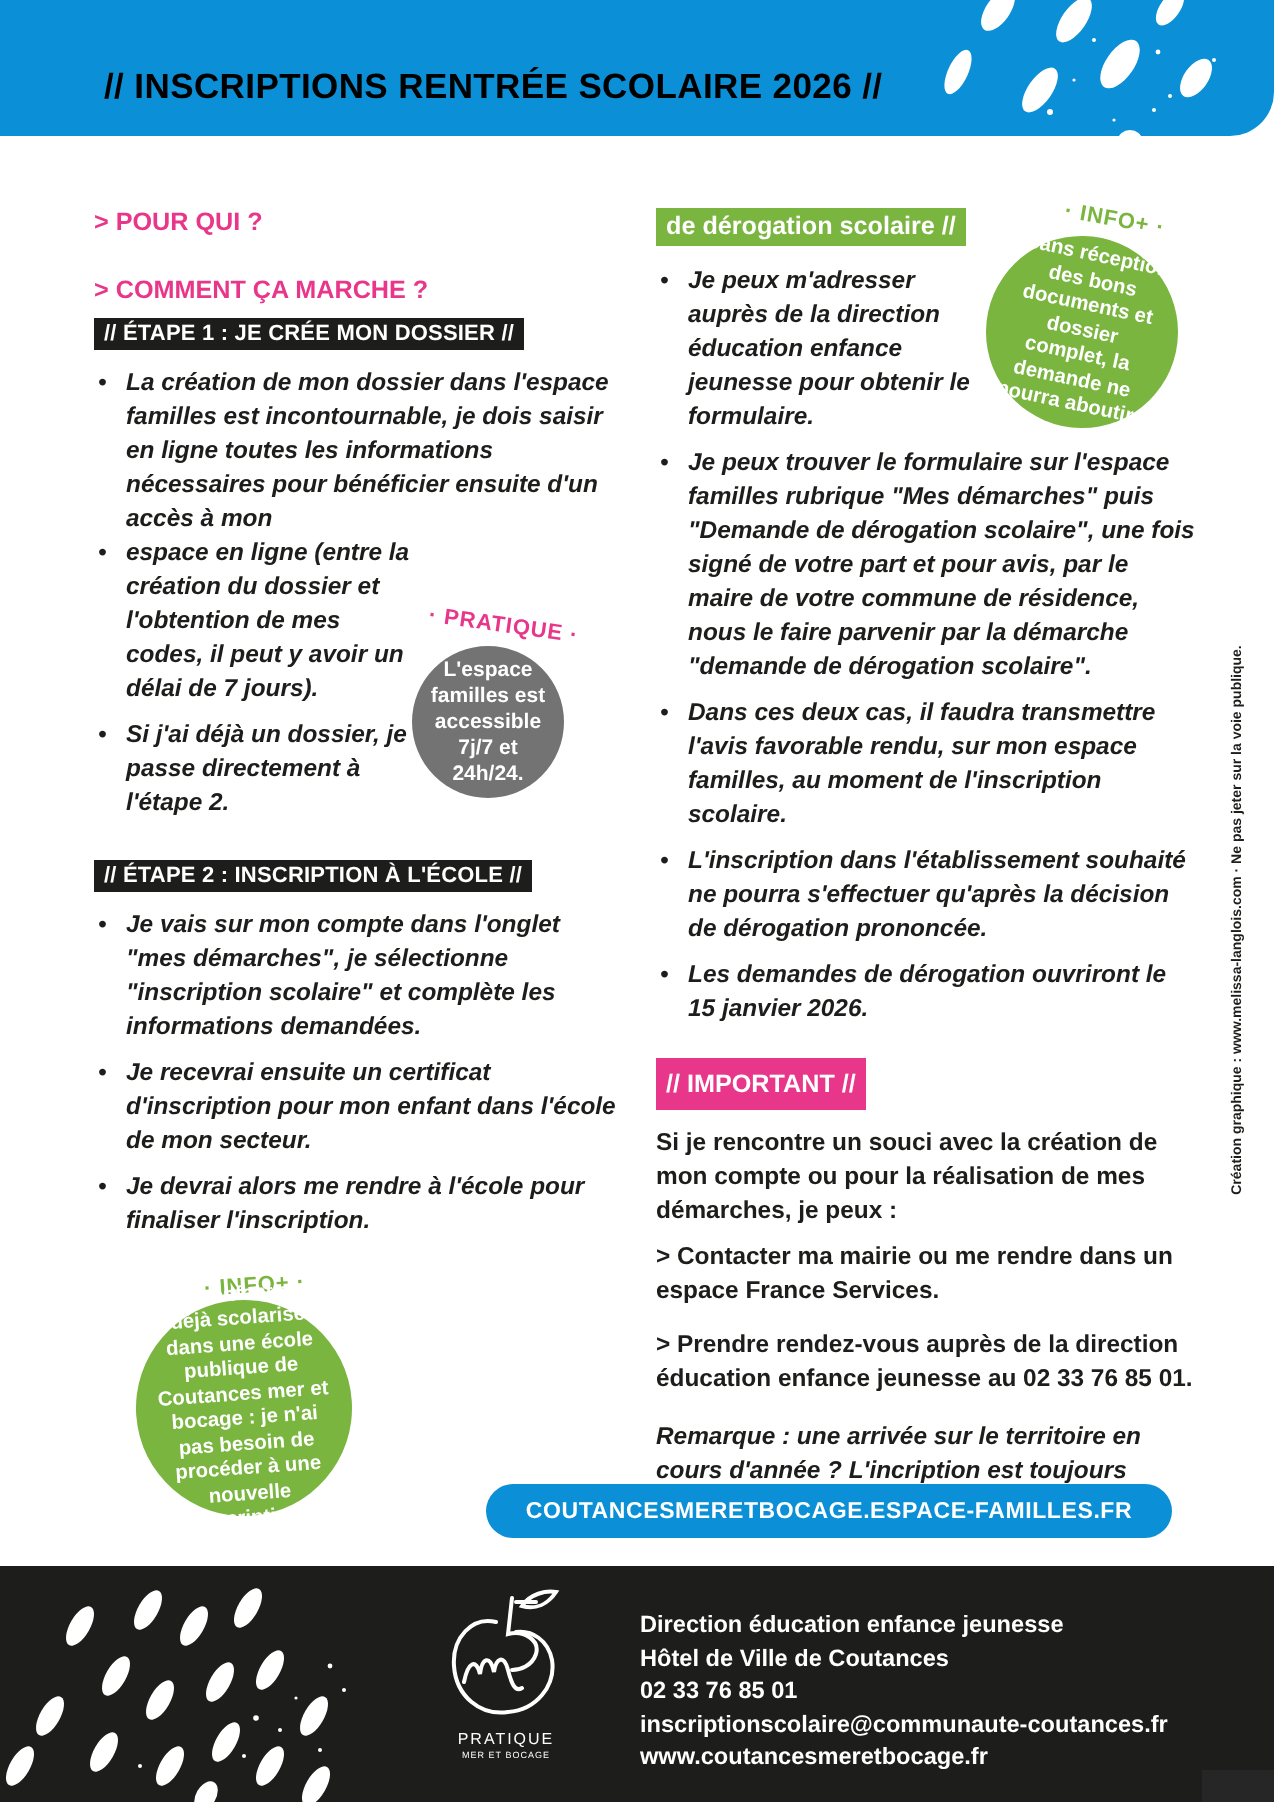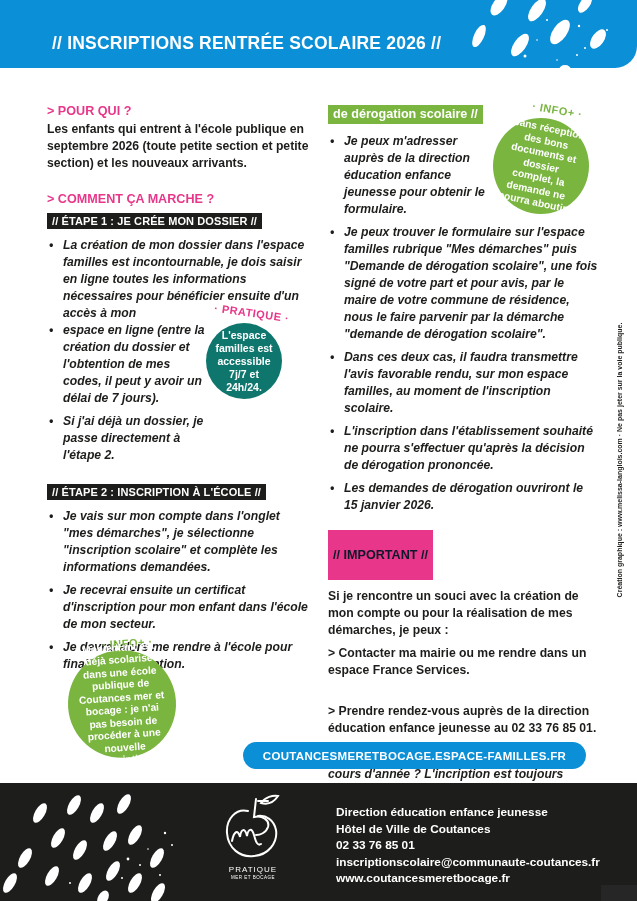--- a/index.html
+++ b/index.html
@@ -6,62 +6,62 @@
   html, body { width: 637px; height: 901px; background: #ffffff; overflow: hidden; }
   body { font-family: "Liberation Sans", sans-serif; color: #1d1d1b; position: relative; }
 
   
   .header {
     position: absolute; left: 0; top: 0; width: 637px; height: 68px;
     background: #0b8fd6; border-bottom-right-radius: 22px; overflow: hidden;
   }
   .header-title {
     position: absolute; left: 52px; top: 33px;
-    color: #ffffff; font-weight: bold; font-size: 17.5px; letter-spacing: 0.2px;
+    color: #000000; font-weight: bold; font-size: 17.5px; letter-spacing: 0.2px;
   }
   .header-dots { position: absolute; right: 0; top: 0; width: 180px; height: 75px; }
 
   
   .col-left { position: absolute; left: 47px; top: 86px; width: 265px; margin-top: 18px; }
   .col-right { position: absolute; left: 328px; top: 86px; width: 270px; }
 
   .pink-heading { color: #e8378a; font-weight: bold; font-size: 12.6px; margin-bottom: 3px; }
   .body-text { font-size: 12.2px; line-height: 17px; font-weight: bold; color: #1d1d1b; }
 
   .dark-label {
     display: inline-block; background: #1d1d1b; color: #fff; font-weight: bold;
     font-size: 11px; padding: 2px 5px 2px 5px; letter-spacing: 0.1px;
   }
   .green-label {
     display: inline-block; background: #7ab540; color: #fff; font-weight: bold;
     font-size: 12.6px; padding: 1px 5px; line-height: 17px;
   }
   .pink-label {
-    display: inline-block; background: #e8378a; color: #0f172a; font-weight: bold;
-    font-size: 12.6px; padding: 18px 5px;
+    display: inline-block; background: #e8378a; color: #ffffff; font-weight: bold;
+    font-size: 12.6px; padding: 6px 5px;
   }
 
   ul.bullets { list-style: none; }
   ul.bullets li {
     position: relative; padding-left: 16px; font-size: 12.2px; line-height: 17px;
     font-weight: bold; margin-bottom: 6px; font-style: italic;
   }
   ul.bullets li::before {
     content: "•"; position: absolute; left: 2px; top: 0; font-size: 12px;
   }
 
   
   .badge {
     position: absolute; border-radius: 50%; color: #fff; font-weight: bold;
     text-align: center; display: flex; align-items: center; justify-content: center;
   }
   .badge-tag {
     position: absolute; font-weight: bold; font-size: 11px; letter-spacing: 0.5px;
   }
-  .badge-pink { background: #0f766e; width: 76px; height: 76px; left: 206px; top: 323px; font-size: 10.5px; line-height: 13px; }
+  .badge-pink { background: #737373; width: 76px; height: 76px; left: 206px; top: 323px; font-size: 10.5px; line-height: 13px; }
   .badge-green-right { background: #7ab540; width: 96px; height: 96px; left: 493px; top: 118px; font-size: 10.2px; line-height: 12.5px; transform: rotate(12deg); }
   .badge-green-left { background: #7ab540; width: 108px; height: 108px; left: 68px; top: 650px; font-size: 10.2px; line-height: 12.5px; transform: rotate(-4deg); }
 
   
   .url-bar {
     position: absolute; left: 243px; top: 742px; width: 343px; height: 27px;
     background: #0b8fd6; border-radius: 14px; color: #fff; font-weight: bold;
     font-size: 11.5px; display: flex; align-items: center; justify-content: center;
     letter-spacing: 0.3px;
   }
@@ -75,21 +75,21 @@
 
   
   .footer {
     position: absolute; left: 0; top: 783px; width: 637px; height: 118px; background: #1d1d1b;
   }
   .footer-dots { position: absolute; left: 0; top: 0; width: 180px; height: 118px; }
   .footer-logo { position: absolute; left: 218px; top: 10px; width: 70px; height: 95px; }
   .logo-text { position: absolute; left: 0; top: 72px; width: 70px; text-align: center; color: #fff; font-size: 8px; letter-spacing: 1px; }
   .logo-sub { position: absolute; left: 0; top: 82px; width: 70px; text-align: center; color: #fff; font-size: 4.5px; letter-spacing: 0.5px; }
   .footer-contact {
-    position: absolute; left: 336px; top: 21px; color: #fff; font-weight: bold;
+    position: absolute; left: 320px; top: 21px; color: #fff; font-weight: bold;
     font-size: 11.8px; line-height: 16.5px;
   }
   .footer-corner { position: absolute; right: 0; bottom: 0; width: 36px; height: 16px; background: #262626; }
 </style>
 </head>
 <body>
 
 <div class="header">
   <div class="header-title">// INSCRIPTIONS RENTRÉE SCOLAIRE 2026 //</div>
   <svg class="header-dots" viewBox="0 0 180 75">
@@ -109,21 +109,20 @@
         <circle cx="150" cy="30" r="1"></circle>
         <circle cx="80" cy="40" r="0.8"></circle>
       <circle cx="120" cy="55" r="1"></circle>
         <circle cx="100" cy="60" r="0.8"></circle>
     </g>
   </svg>
 </div>
 
 <div class="col-left">
   <div class="pink-heading">&gt; POUR QUI ?</div>
-  <div class="body-text">Les enfants qui entrent à l'école publique en septembre 2026 (toute petite section et petite section) et les nouveaux arrivants.</div>
 
   <div class="pink-heading" style="margin-top:20px;">&gt; COMMENT ÇA MARCHE ?</div>
 
   <div class="dark-label" style="margin-top:4px;">// ÉTAPE 1 : JE CRÉE MON DOSSIER //</div>
   <ul class="bullets" style="margin-top:8px;">
     <li style="margin-bottom:0;"><span>La création de mon dossier dans l'espace familles est incontournable, je dois saisir en ligne toutes les informations nécessaires pour bénéficier ensuite d'un accès à mon</span></li>
     <li style="width:160px;"><span style="position:absolute;left:0;top:0;"></span><span>espace en ligne (entre la création du dossier et l'obtention de mes codes, il peut y avoir un délai de 7 jours).</span></li>
     <li style="width:160px;"><span>Si j'ai déjà un dossier, je passe directement à l'étape 2.</span></li>
   </ul>
 
@@ -147,21 +146,21 @@
     <li style="width:160px;"><span>Je peux m'adresser auprès de la direction éducation enfance jeunesse pour obtenir le formulaire.</span></li>
     <li><span>Je peux trouver le formulaire sur l'espace familles rubrique "Mes démarches" puis "Demande de dérogation scolaire", une fois signé de votre part et pour avis, par le maire de votre commune de résidence, nous le faire parvenir par la démarche "demande de dérogation scolaire".</span></li>
     <li><span>Dans ces deux cas, il faudra transmettre l'avis favorable rendu, sur mon espace familles, au moment de l'inscription scolaire.</span></li>
     <li><span>L'inscription dans l'établissement souhaité ne pourra s'effectuer qu'après la décision de dérogation prononcée.</span></li>
     <li><span>Les demandes de dérogation ouvriront le 15 janvier 2026.</span></li>
   </ul>
 
   <div class="pink-label" style="margin-top:10px;">// IMPORTANT //</div>
   <div class="body-text" style="margin-top:8px;">Si je rencontre un souci avec la création de mon compte ou pour la réalisation de mes démarches, je peux :</div>
   <div class="body-text" style="margin-top:6px;">&gt; Contacter ma mairie ou me rendre dans un espace France Services.</div>
-  <div class="body-text" style="margin-top:24px;">&gt; Prendre rendez-vous auprès de la direction éducation enfance jeunesse au 02 33 76 85 01.</div>
+  <div class="body-text" style="margin-top:10px;">&gt; Prendre rendez-vous auprès de la direction éducation enfance jeunesse au 02 33 76 85 01.</div>
   <div class="body-text" style="margin-top:12px; font-style:italic;">Remarque : une arrivée sur le territoire en cours d'année ? L'incription est toujours possible.</div>
 </div>
 
 <div class="badge-tag" style="left:532px; top:104px; color:#7ab540; transform:rotate(10deg);">· INFO+ ·</div>
 <div class="badge badge-green-right">
   <span style="padding:0 8px;">Sans réception des bons documents et dossier complet, la demande ne pourra aboutir.</span>
 </div>
 
 <div class="badge-tag" style="left:102px; top:637px; color:#7ab540; transform:rotate(-4deg);">· INFO+ ·</div>
 <div class="badge badge-green-left">

